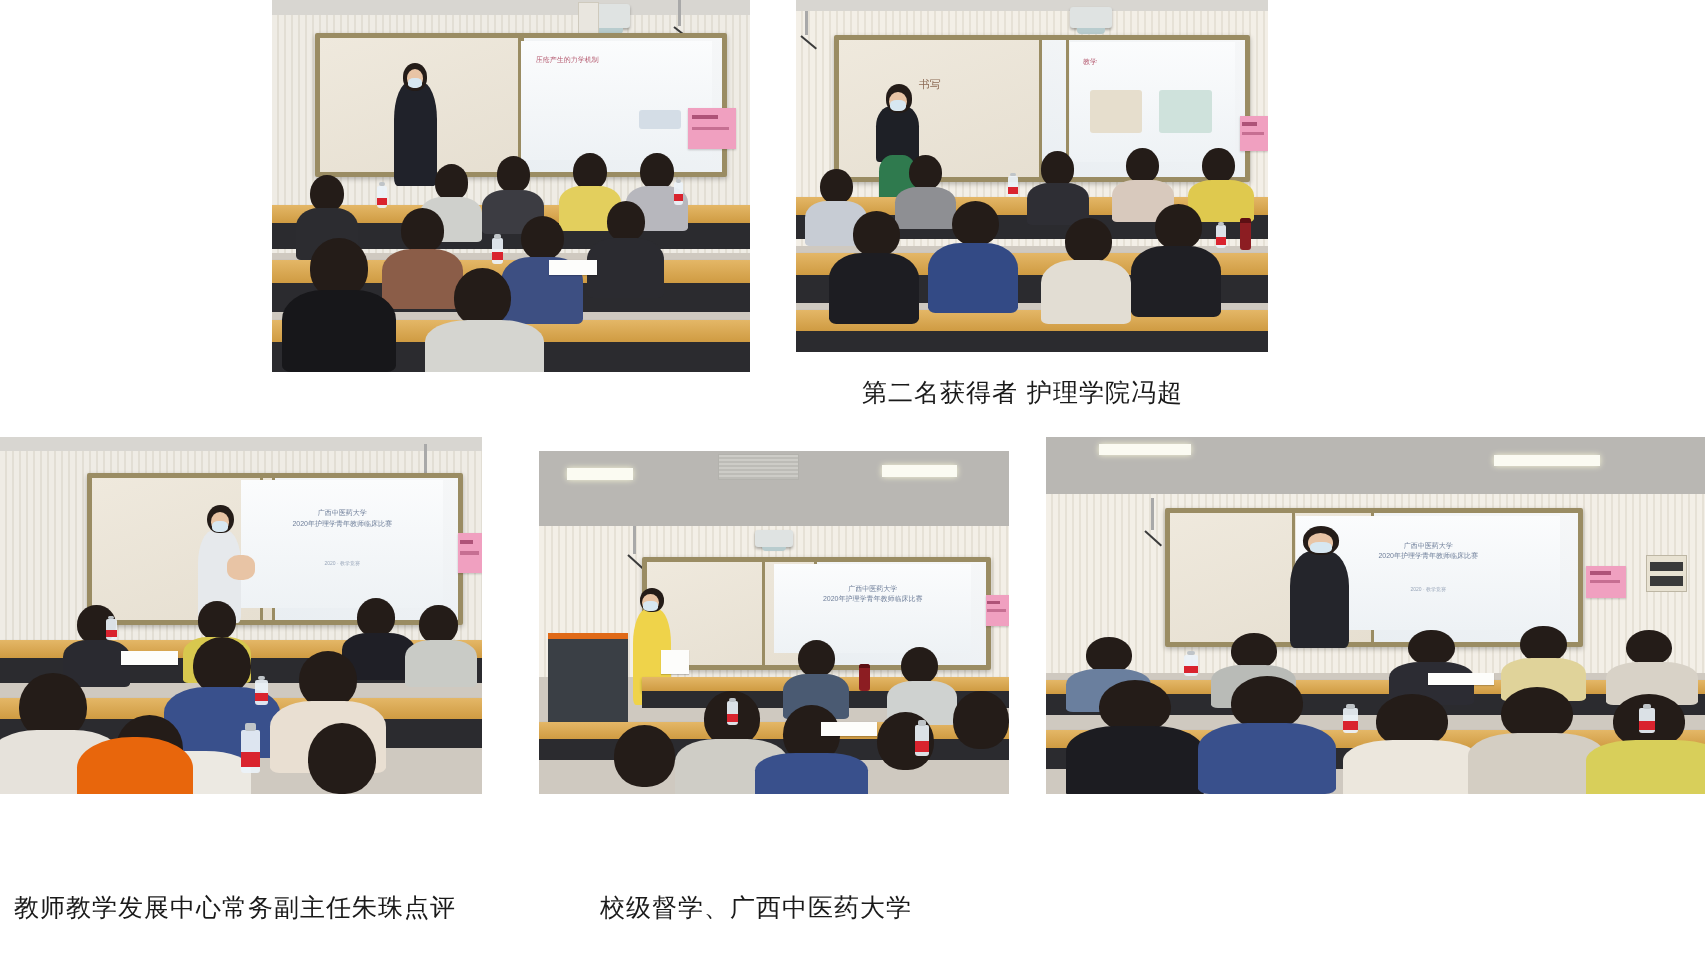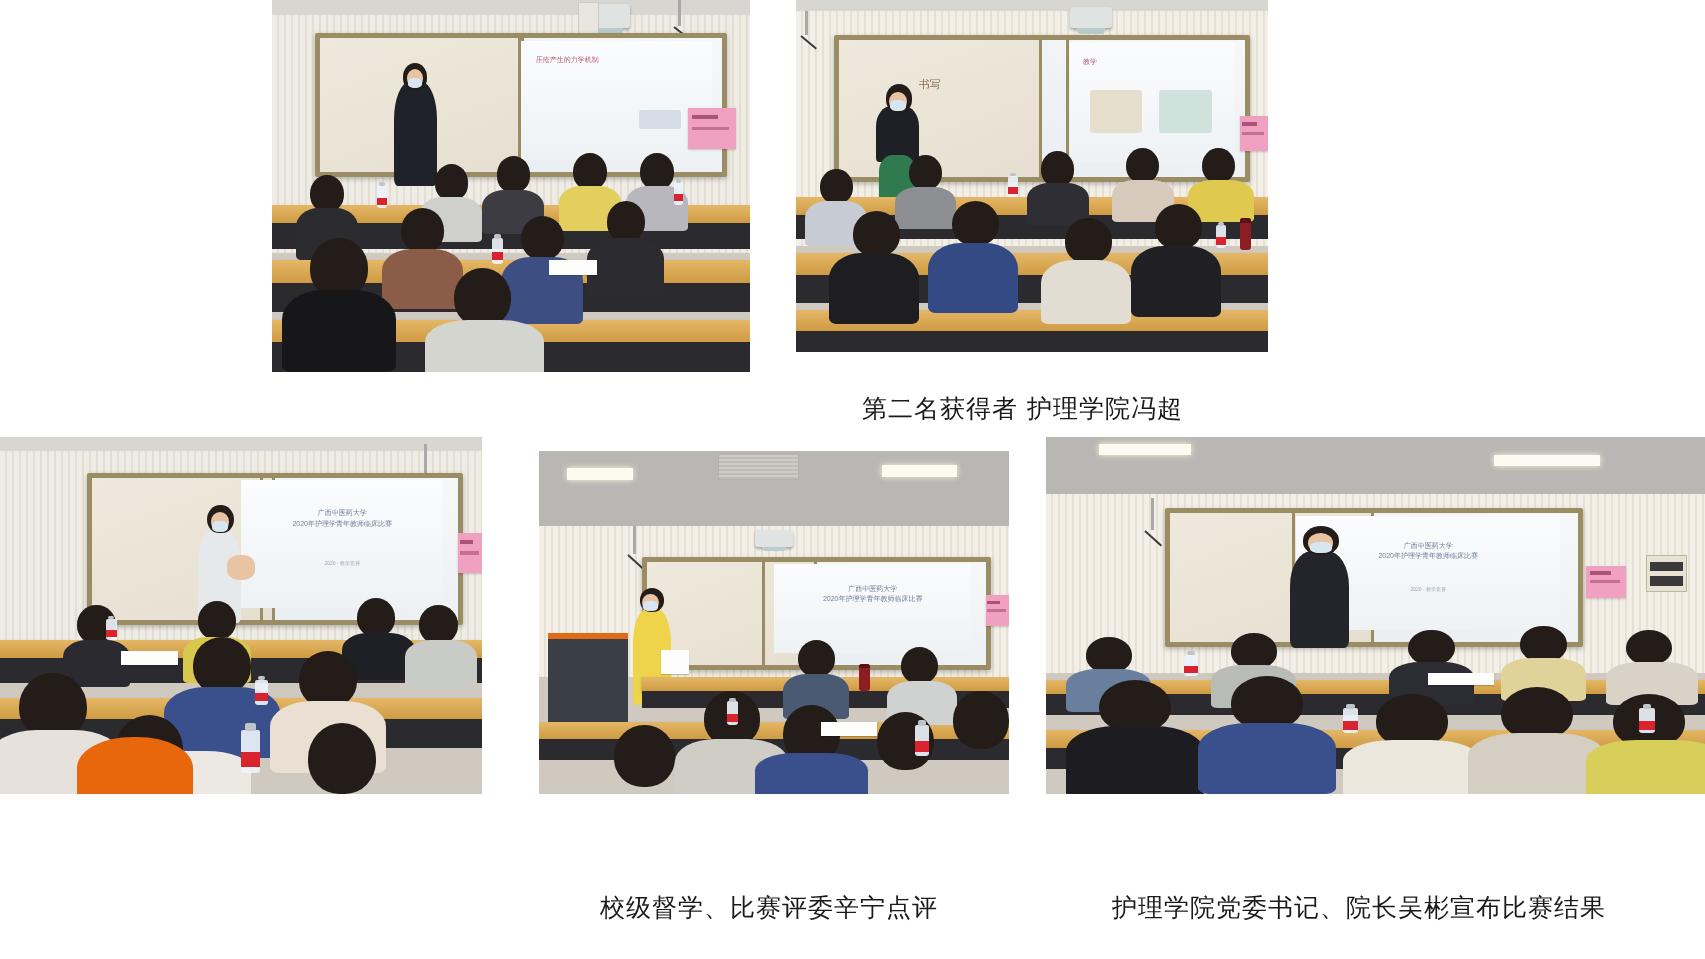--- a/index.html
+++ b/index.html
@@ -263,21 +263,21 @@
       <div class="bottle" style="left:89%;top:64%;width:2.2%;height:6.5%">
           <span class="lbl"></span>
           <span class="cap"></span>
         </div>
       <div class="thermos" style="left:94%;top:62%;width:2.4%;height:9%">
           <span class="cap"></span>
         </div>
       <div class="poster" style="left:94%;top:33%;width:6%;height:10%"></div>
     </div>
   </div>
-  <div class="caption" id="cap2" style="left: 862px; top: 396px; color: rgb(26, 26, 26);">第二名获得者 护理学院冯超</div>
+  <div class="caption" id="cap2" style="left: 862px; top: 380px; color: rgb(26, 26, 26);">第二名获得者 护理学院冯超</div>
 
   <div class="photo" id="ph3" style="left: 0px; top: 437px; width: 482px; height: 357px;">
     <div class="photo-inner">
       <div class="ceiling" style="height:4%"></div>
       <div class="wall" style="top:4%;bottom:36%"></div>
 
       <div class="rod thick" style="left:88%;top:2%;height:8%"></div>
       <div class="hook" style="left:87%;top:10%;width:22px;transform:rotate(40deg)"></div>
 
       <div class="board" style="left:18%;top:10%;width:76%;height:40%">
@@ -336,20 +336,21 @@
           <span class="lbl"></span>
           <span class="cap"></span>
         </div>
       <div class="bottle" style="left:50%;top:82%;width:4%;height:12%">
           <span class="lbl"></span>
           <span class="cap"></span>
         </div>
       <div class="paper" style="left:25%;top:60%;width:12%;height:4%"></div>
     </div>
   </div>
+  <div class="caption" id="cap3" style="left: 14px; top: 895px; color: rgb(26, 26, 26);">教师教学发展中心常务副主任朱珠点评</div>
 
   <div class="photo" id="ph4" style="left: 539px; top: 451px; width: 470px; height: 343px;">
     <div class="photo-inner">
       <div class="ceiling dark" style="height:22%"></div>
       <div class="clight" style="left:6%;top:5%;width:14%;height:3.5%"></div>
       <div class="clight" style="left:73%;top:4%;width:16%;height:3.5%"></div>
       <div class="ac" style="left:38%;top:1%;width:17%;height:7%"></div>
       <div class="wall warm" style="top:22%;bottom:34%"></div>
 
       <div class="projector" style="left:46%;top:23%;width:8%;height:5%"></div>
@@ -403,21 +404,21 @@
       <div class="bottle" style="left:80%;top:80%;width:3%;height:9%">
           <span class="lbl"></span>
           <span class="cap"></span>
         </div>
       <div class="thermos" style="left:68%;top:62%;width:2.4%;height:8%">
           <span class="cap"></span>
         </div>
       <div class="paper" style="left:60%;top:79%;width:12%;height:4%"></div>
     </div>
   </div>
-  <div class="caption" id="cap4" style="left: 600px; top: 895px; color: rgb(26, 26, 26);">校级督学、比赛评委辛宁点评</div>
+  <div class="caption" id="cap4" style="left: 600px; top: 895px; color: rgb(26, 26, 26);">校级督学、广西中医药大学</div>
 
   <div class="photo" id="ph5" style="left: 1046px; top: 437px; width: 659px; height: 357px;">
     <div class="photo-inner">
       <div class="ceiling dark" style="height:16%"></div>
       <div class="clight" style="left:8%;top:2%;width:14%;height:3%"></div>
       <div class="clight" style="left:68%;top:5%;width:16%;height:3%"></div>
       <div class="wall warm" style="top:16%;bottom:34%"></div>
 
       <div class="rod thick" style="left:16%;top:17%;height:9%"></div>
       <div class="hook" style="left:15%;top:26%;width:22px;transform:rotate(42deg)"></div>
@@ -481,15 +482,14 @@
           <span class="lbl"></span>
           <span class="cap"></span>
         </div>
       <div class="bottle" style="left:90%;top:76%;width:2.4%;height:7%">
           <span class="lbl"></span>
           <span class="cap"></span>
         </div>
       <div class="paper" style="left:58%;top:66%;width:10%;height:3.5%"></div>
     </div>
   </div>
-  <div class="caption" id="cap5" style="left: 1112px; top: 895px; color: rgb(26, 26, 26);">护理学院党委书记、院长吴彬宣布比赛结果</div>
 
 </div>
 
 </body></html>

